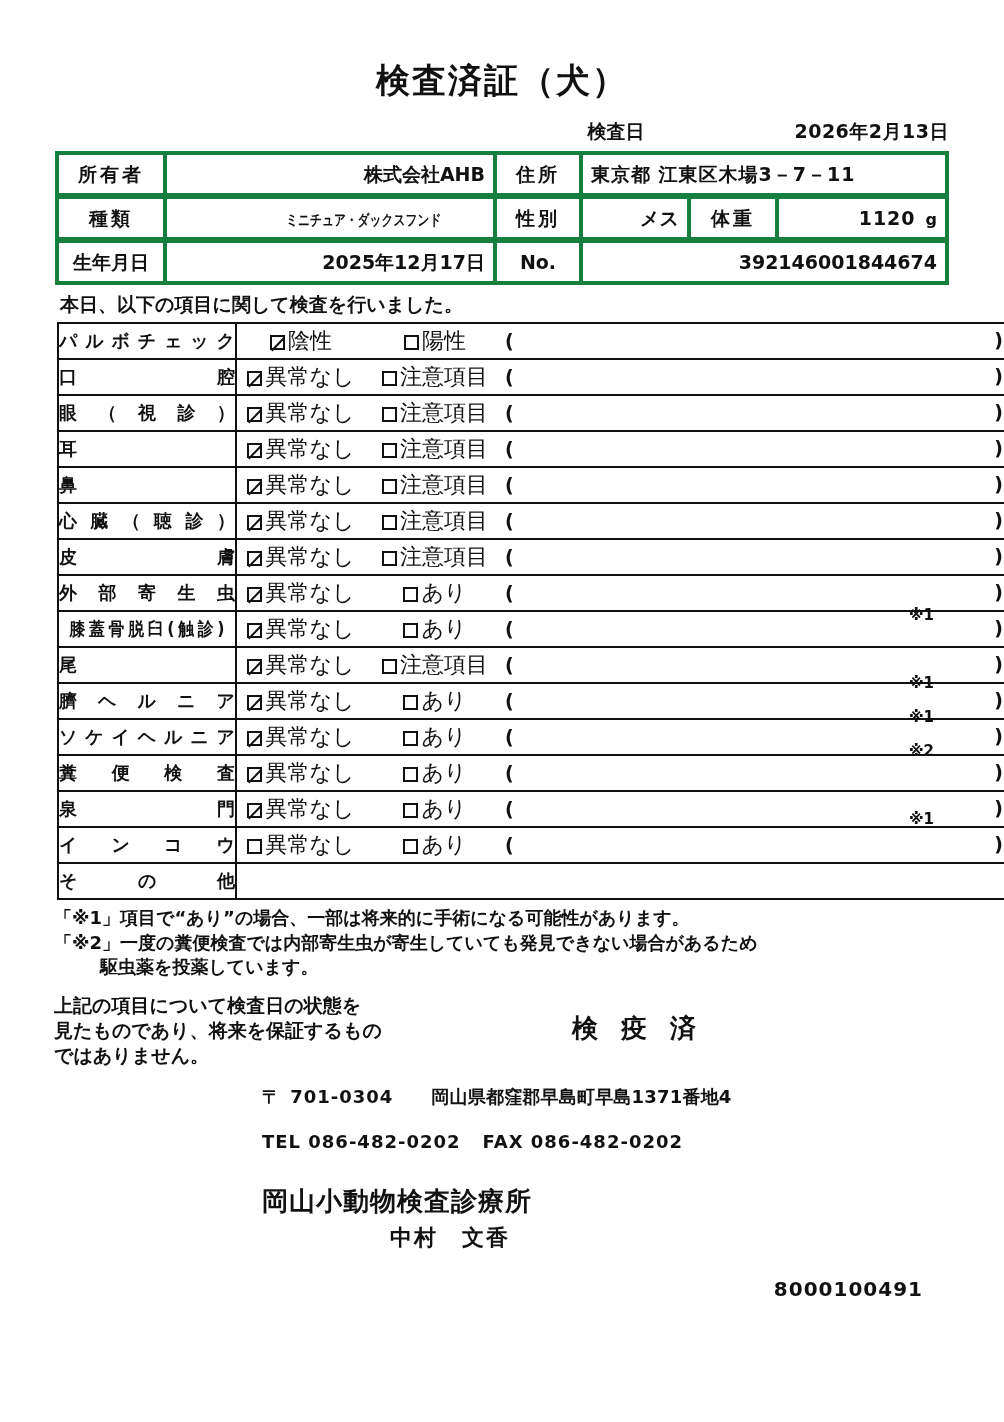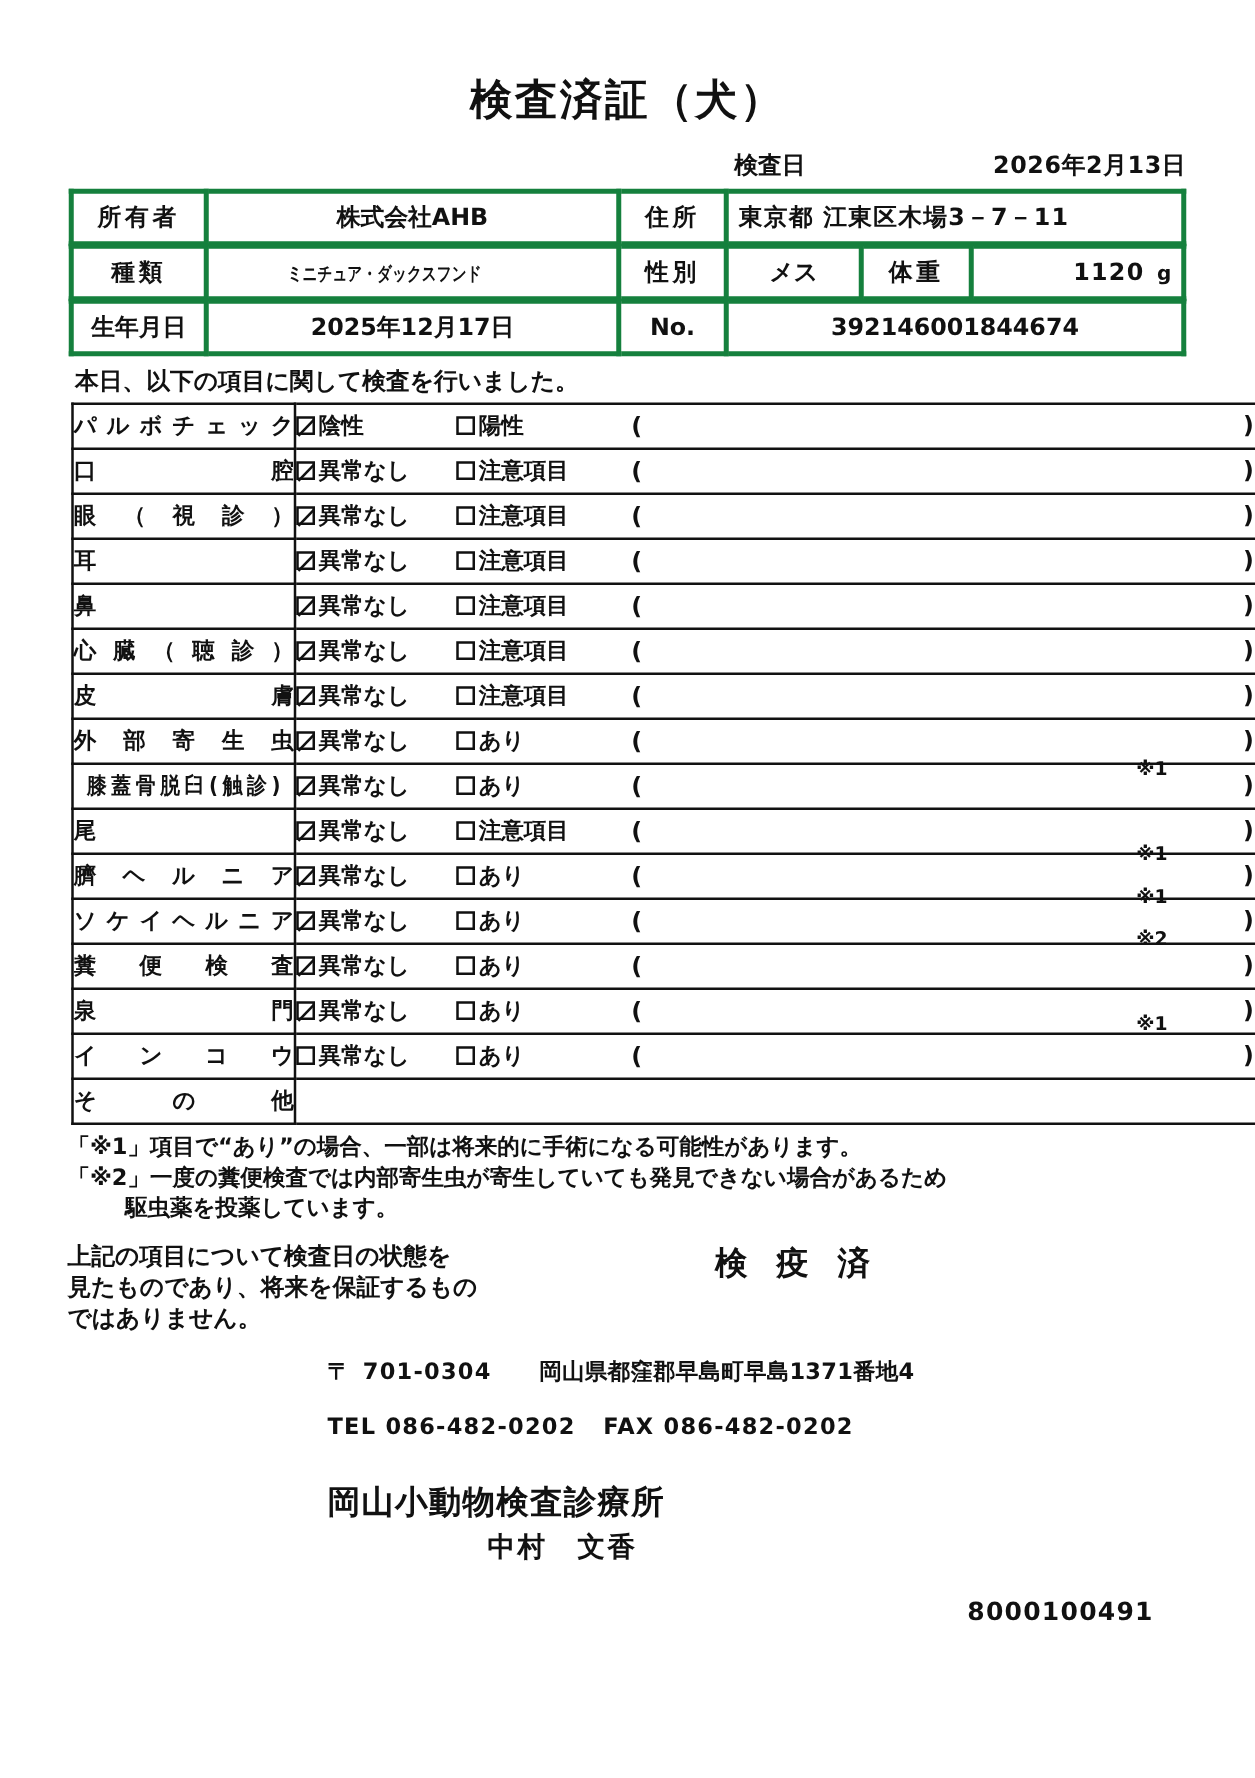--- a/index.html
+++ b/index.html
@@ -71,21 +71,21 @@
     letter-spacing: 3px;
     padding: 0 4px;
   }
   .info td.lbl-tight {
     text-align: center;
     font-weight: 700;
     letter-spacing: 0px;
     padding: 0 4px;
   }
   .info td.val {
-    text-align: center;
+    text-align: right;
     font-weight: 700;
     border-radius: 18px;
   }
   .info td.val-narrow {
     text-align: left;
     font-weight: 700;
     letter-spacing: 1px;
   }
   .info td.val-right {
     text-align: right;
@@ -158,24 +158,25 @@
     font-weight: 700;
     width: 100%;
     text-align: center;
   }
   td.ex-body {
     padding: 0 0 0 8px;
     position: relative;
   }
   .opt {
     display: inline-block;
-    font-weight: 700;
-    font-size: 18px;
+    font-weight: 400;
+    font-size: 22px;
     white-space: nowrap;
     vertical-align: middle;
+    text-align: center;
   }
   .opt1 { width: 128px; }
   .opt2 { width: 140px; }
   .paren-open {
     display: inline-block;
     font-weight: 700;
     font-size: 19px;
     vertical-align: middle;
   }
   .paren-close {
@@ -229,21 +230,21 @@
     line-height: 1.35;
     padding-left: 4px;
   }
   .footnotes .fn2-cont { padding-left: 46px; }
 
   
   .mid-block {
     width: 900px;
     margin: 14px auto 0 auto;
     display: flex;
-    align-items: flex-start;
+    align-items: center;
     padding-left: 4px;
   }
   .disclaimer {
     font-size: 19px;
     font-weight: 700;
     line-height: 1.32;
     flex: 0 0 auto;
   }
   .stamp {
     margin-left: 190px;

